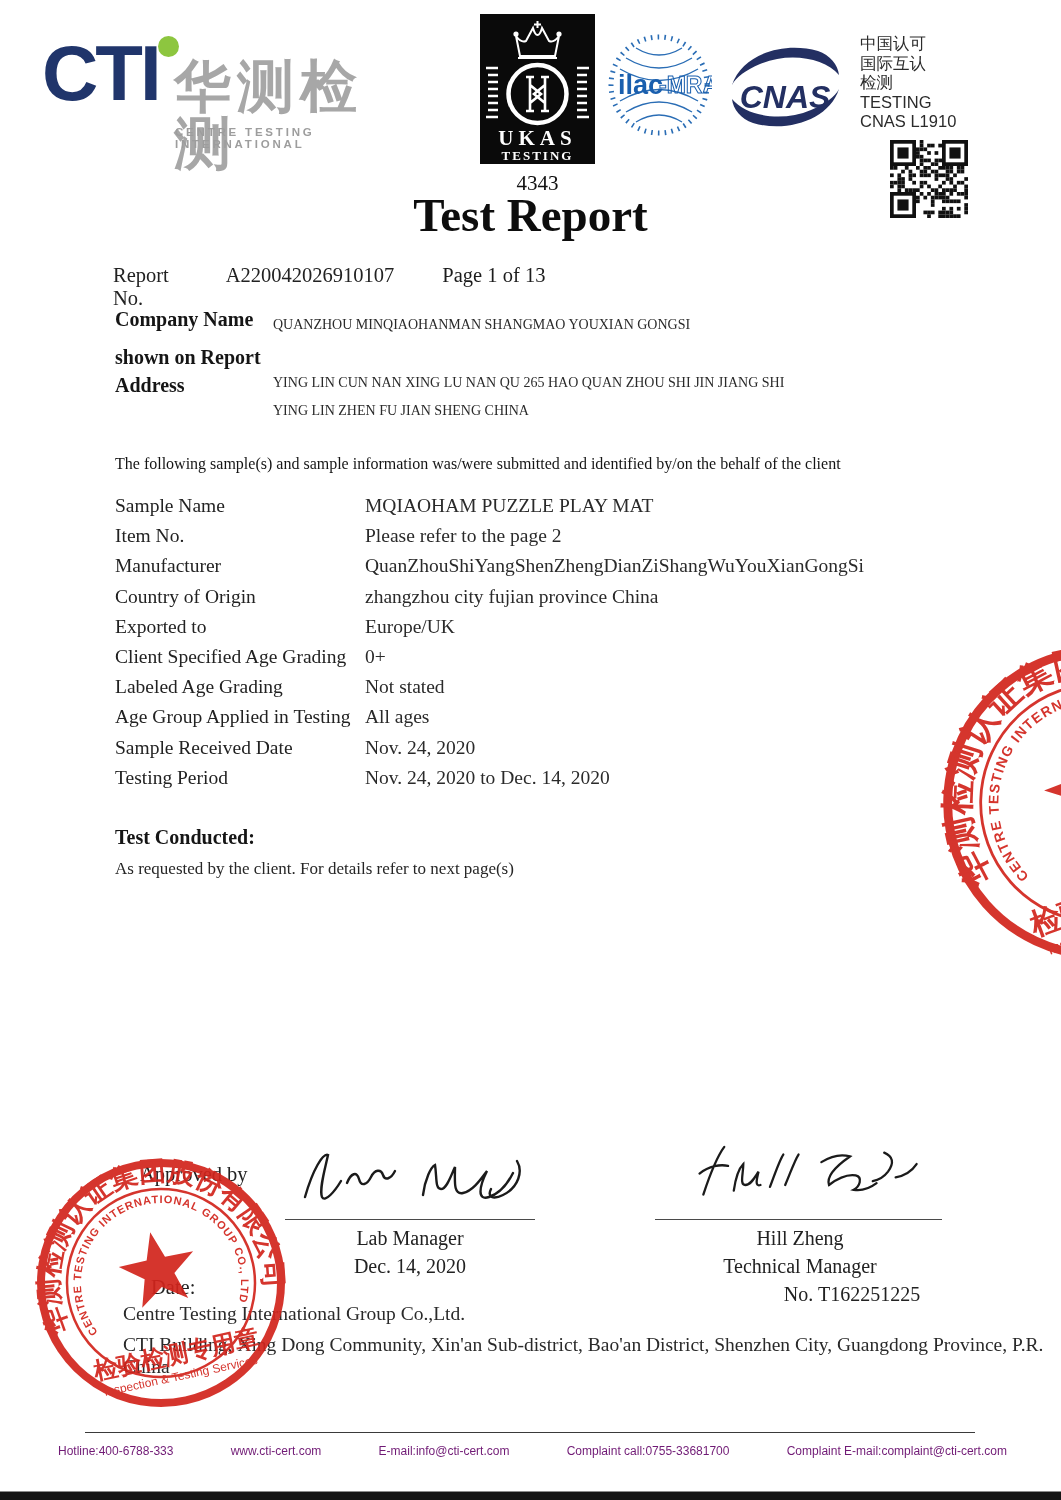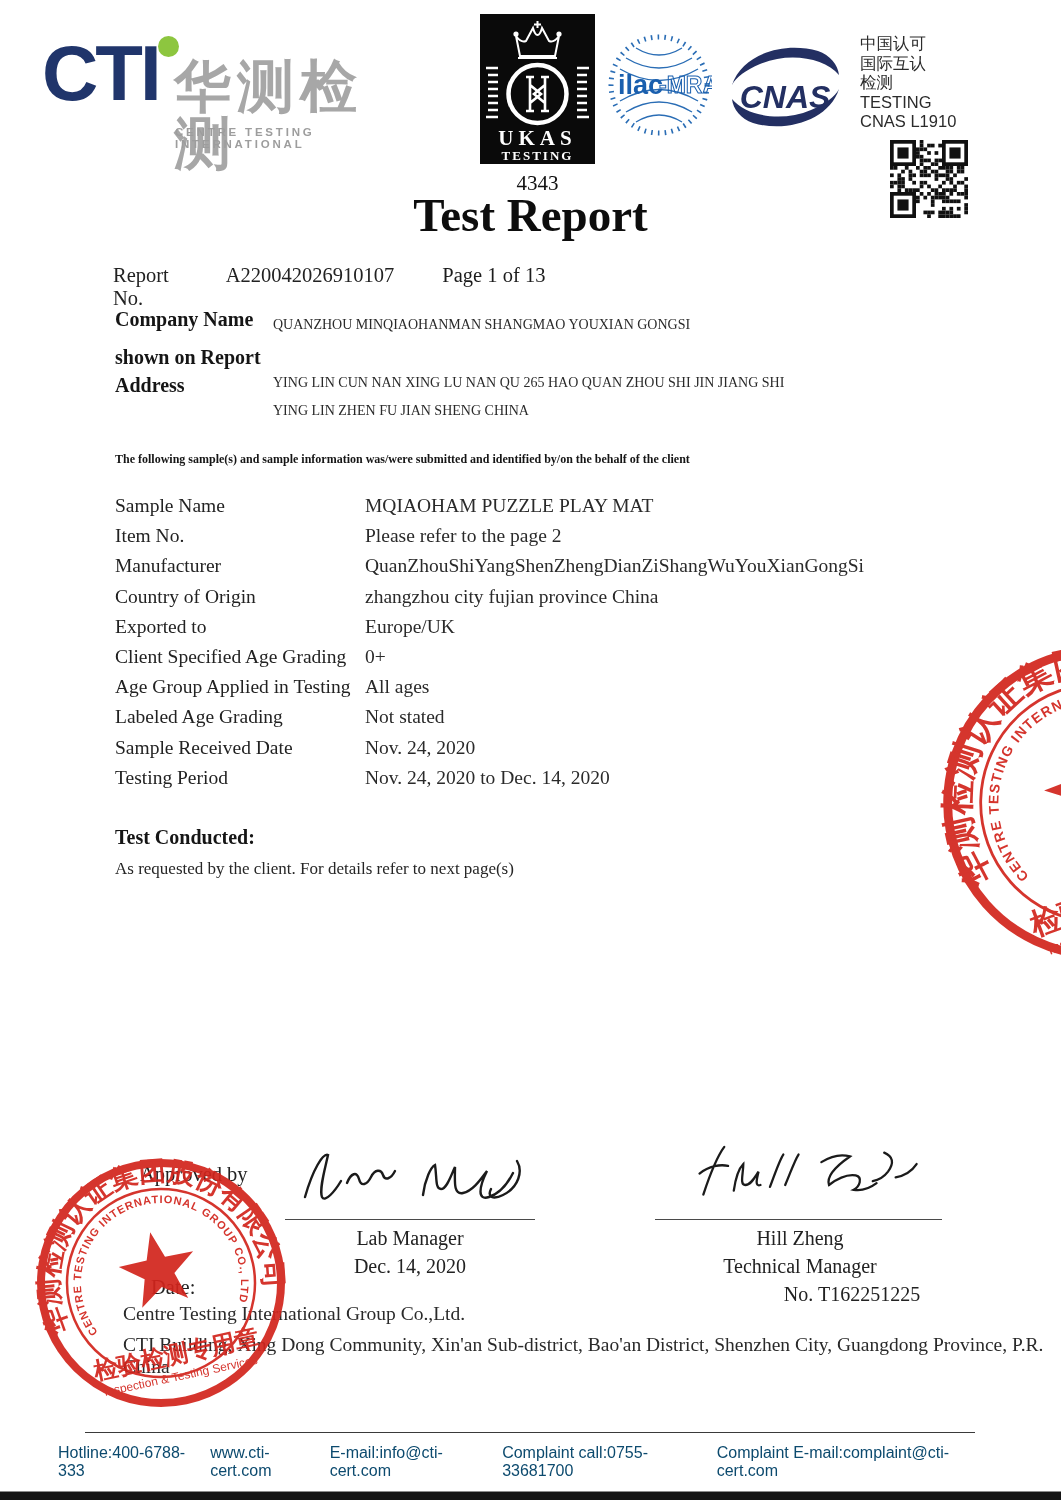--- a/index.html
+++ b/index.html
@@ -27,21 +27,21 @@
   .doc-title { position:absolute; left:0; top:188px; width:100%; text-align:center; font-size:47px; font-weight:700; color:#0d0d0d; }
   .report-row { position:absolute; left:113px; top:264px; right:96px; display:flex; align-items:baseline; font-size:20.5px; color:#222; }
   .report-row .num { margin-left:57px; }
   .report-row .page { margin-left:auto; }
 
   
   .lbl { font-weight:700; color:#151515; }
   .abs { position:absolute; font-size:20px; }
   .val { color:#2a2a2a; font-size:14px; }
 
-  .intro { position:absolute; left:115px; top:446px; width:852px; font-size:12px; font-weight:700; line-height:27px; color:#151515; }
+  .intro { position:absolute; left:115px; top:446px; width:852px; font-size:16px; font-weight:400; line-height:35px; color:#151515; }
 
   .fields { position:absolute; left:115px; top:495px; width:860px; }
   .frow { height:30.2px; font-size:19.5px; white-space:nowrap; }
   .frow .flabel { display:inline-block; width:250px; color:#222; }
   .frow .fvalue { color:#2a2a2a; }
 
   .tc-head { position:absolute; left:115px; top:826px; font-size:20px; }
   .tc-body { position:absolute; left:115px; top:859px; font-size:17px; color:#262626; }
 
   
@@ -54,21 +54,21 @@
   .sig-col.left { left:285px; top:1224px; width:250px; }
   .sig-col.right { left:660px; top:1224px; width:280px; }
   .sig-num { transform:translateX(52px); }
   .sig-svg { position:absolute; }
 
   .co-line1 { position:absolute; left:123px; top:1303px; font-size:19.5px; color:#2a2a2a; }
   .co-line2 { position:absolute; left:123px; top:1334px; font-size:19.5px; color:#2a2a2a; }
 
   
   .foot-rule { position:absolute; left:85px; right:86px; top:1432px; border-top:1.3px solid #3a3a3a; }
-  .foot-row { position:absolute; left:58px; right:54px; top:1444px; display:flex; justify-content:space-between; font-family:"Liberation Sans",sans-serif; font-size:16px; color:#0c4a6e; }
+  .foot-row { position:absolute; left:58px; right:54px; top:1444px; display:flex; justify-content:space-between; font-family:"Liberation Sans",sans-serif; font-size:12px; color:#701a75; }
   .bottom-bar { position:absolute; left:0; bottom:0; width:100%; height:9px; background:#141414; border-top:1px solid #8a8a8a; }
 
   
   .stamp { position:absolute; opacity:.92; }
   .stamp.bl { left:31px; top:1153px; }
   .stamp.mr { left:935px; top:638px; }
 </style>
 </head>
 <body>
 
@@ -299,22 +299,22 @@
 
   <div class="intro">The following sample(s) and sample information was/were submitted and identified by/on the behalf of the client</div>
 
   <div class="fields">
     <div class="frow"><span class="flabel">Sample Name</span><span class="fvalue">MQIAOHAM PUZZLE PLAY MAT</span></div>
     <div class="frow"><span class="flabel">Item No.</span><span class="fvalue">Please refer to the page 2</span></div>
     <div class="frow"><span class="flabel">Manufacturer</span><span class="fvalue">QuanZhouShiYangShenZhengDianZiShangWuYouXianGongSi</span></div>
     <div class="frow"><span class="flabel">Country of Origin</span><span class="fvalue">zhangzhou city fujian province China</span></div>
     <div class="frow"><span class="flabel">Exported to</span><span class="fvalue">Europe/UK</span></div>
     <div class="frow"><span class="flabel">Client Specified Age Grading</span><span class="fvalue">0+</span></div>
+    <div class="frow"><span class="flabel">Labeled Age Grading</span><span class="fvalue">Not stated</span></div>
     <div class="frow"><span class="flabel">Age Group Applied in Testing</span><span class="fvalue">All ages</span></div>
-    <div class="frow"><span class="flabel">Labeled Age Grading</span><span class="fvalue">Not stated</span></div>
     <div class="frow"><span class="flabel">Sample Received Date</span><span class="fvalue">Nov. 24, 2020</span></div>
     <div class="frow"><span class="flabel">Testing Period</span><span class="fvalue">Nov. 24, 2020 to Dec. 14, 2020</span></div>
   </div>
 
   <div class="tc-head lbl">Test Conducted:</div>
   <div class="tc-body">As requested by the client. For details refer to next page(s)</div>
 
   <div class="approved">Approved by</div>
   <div class="date-lbl">Date:</div>
 

